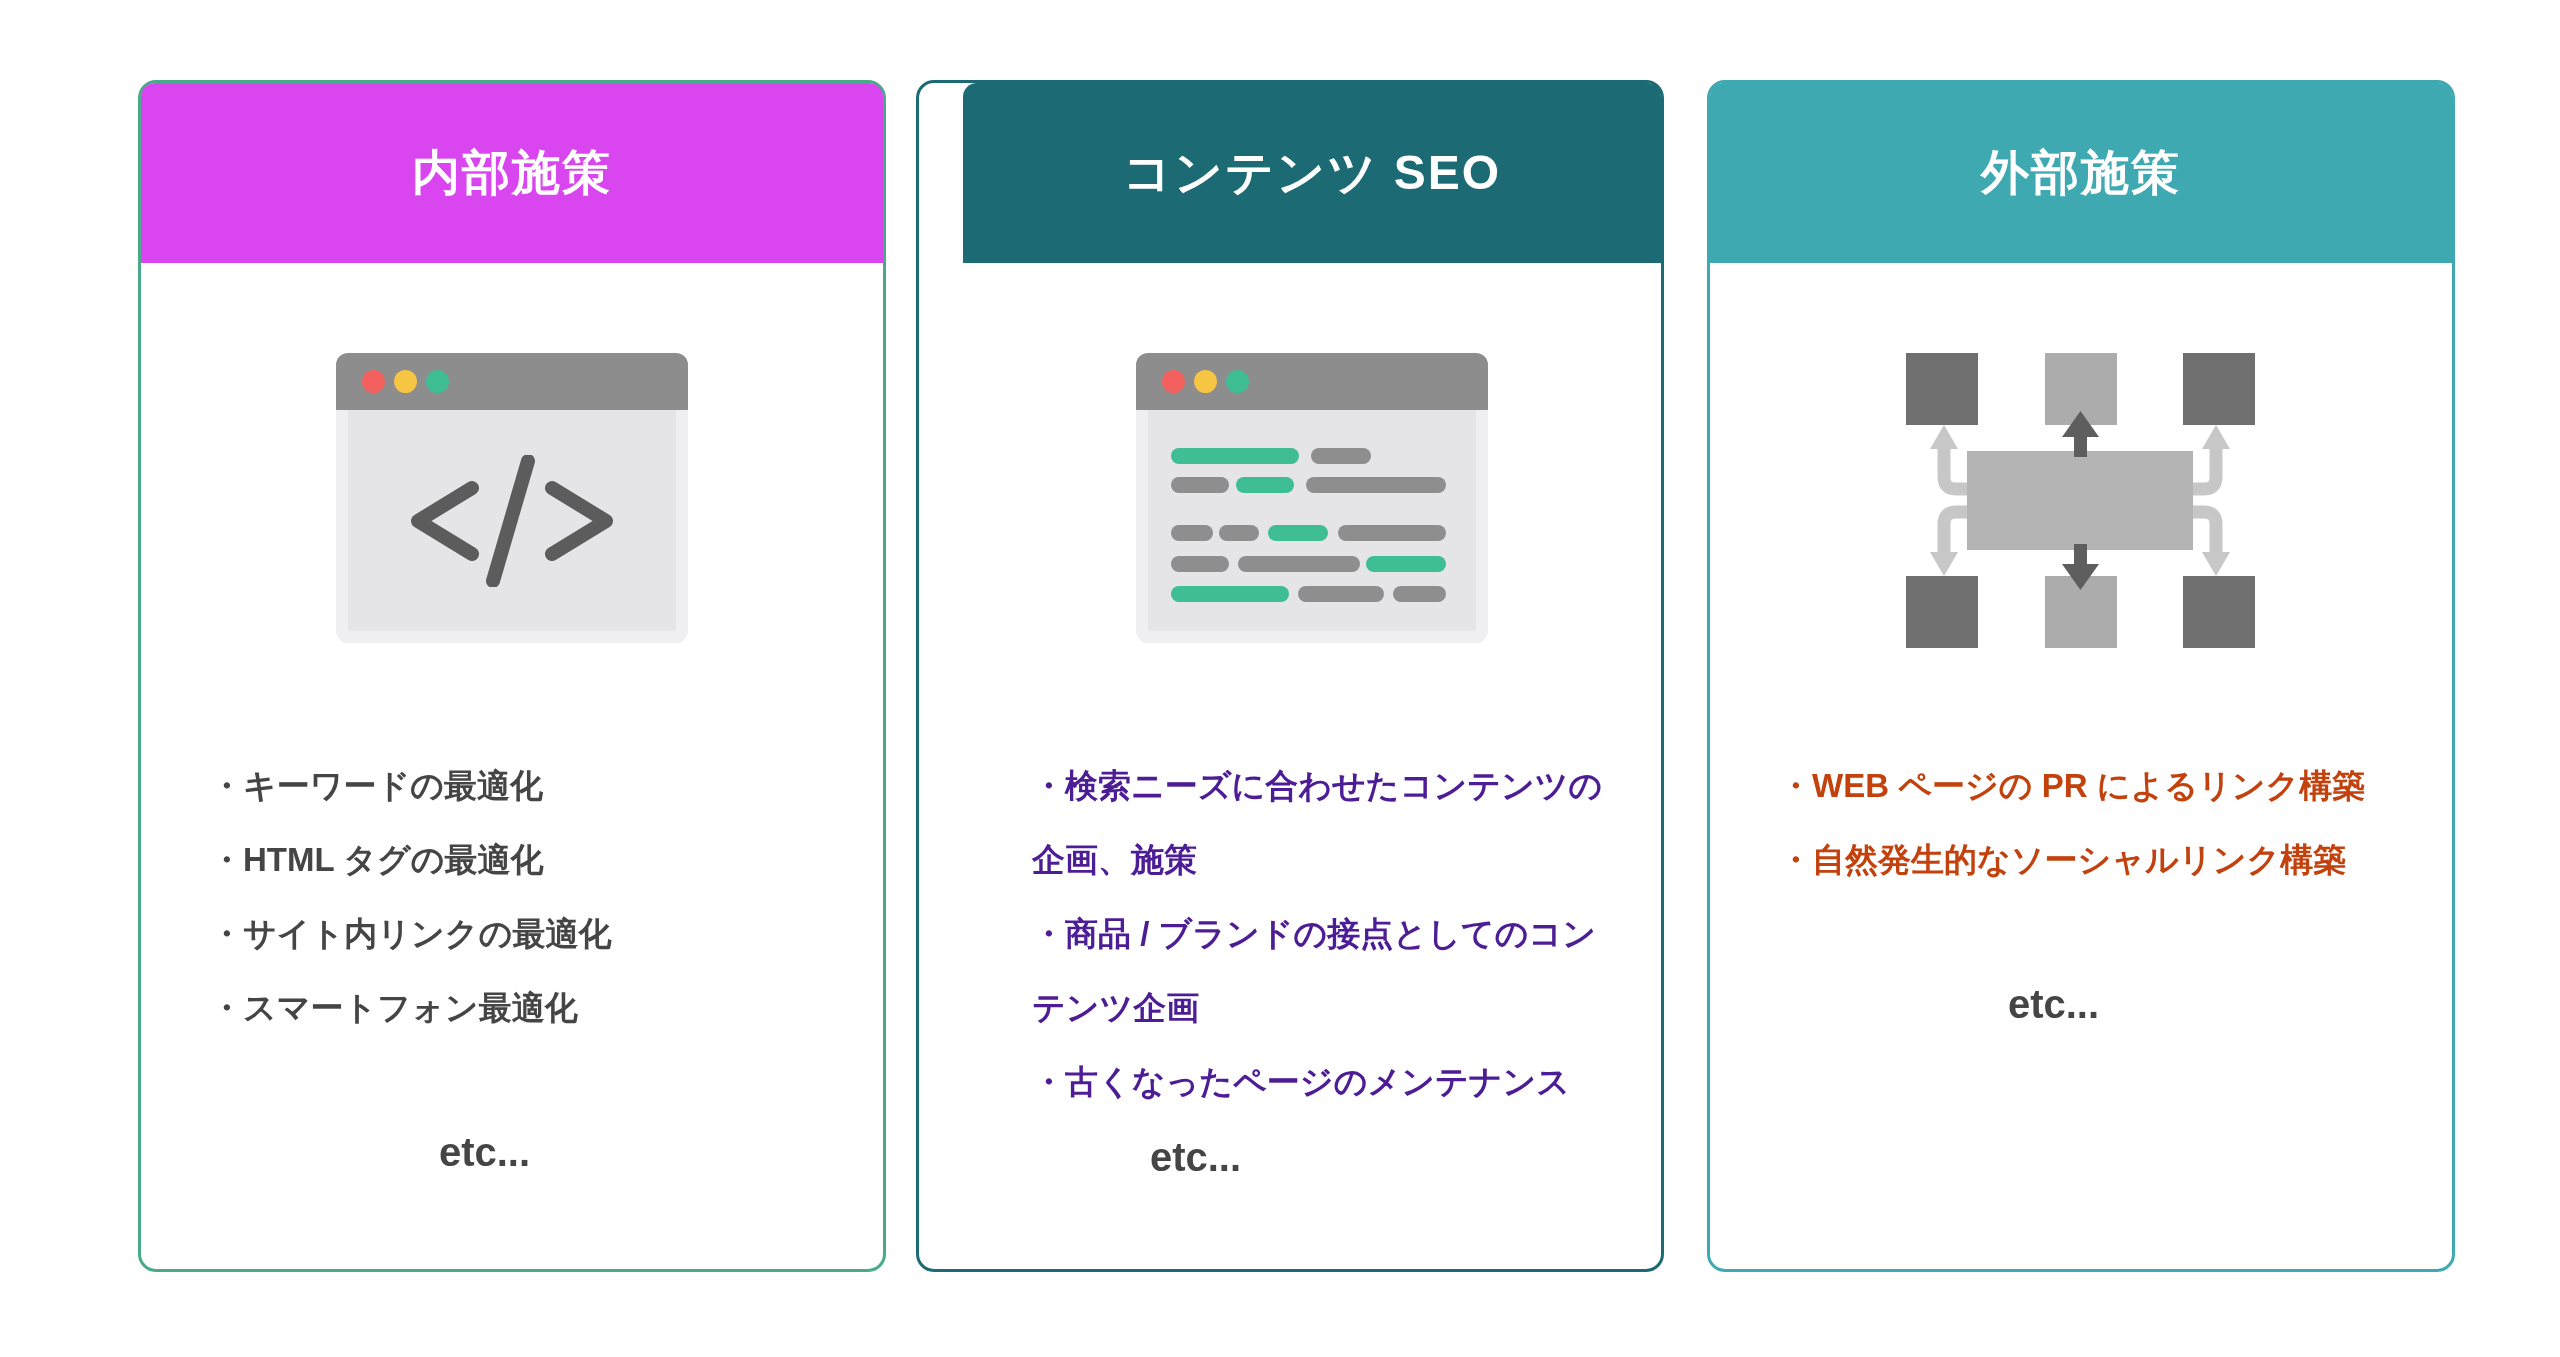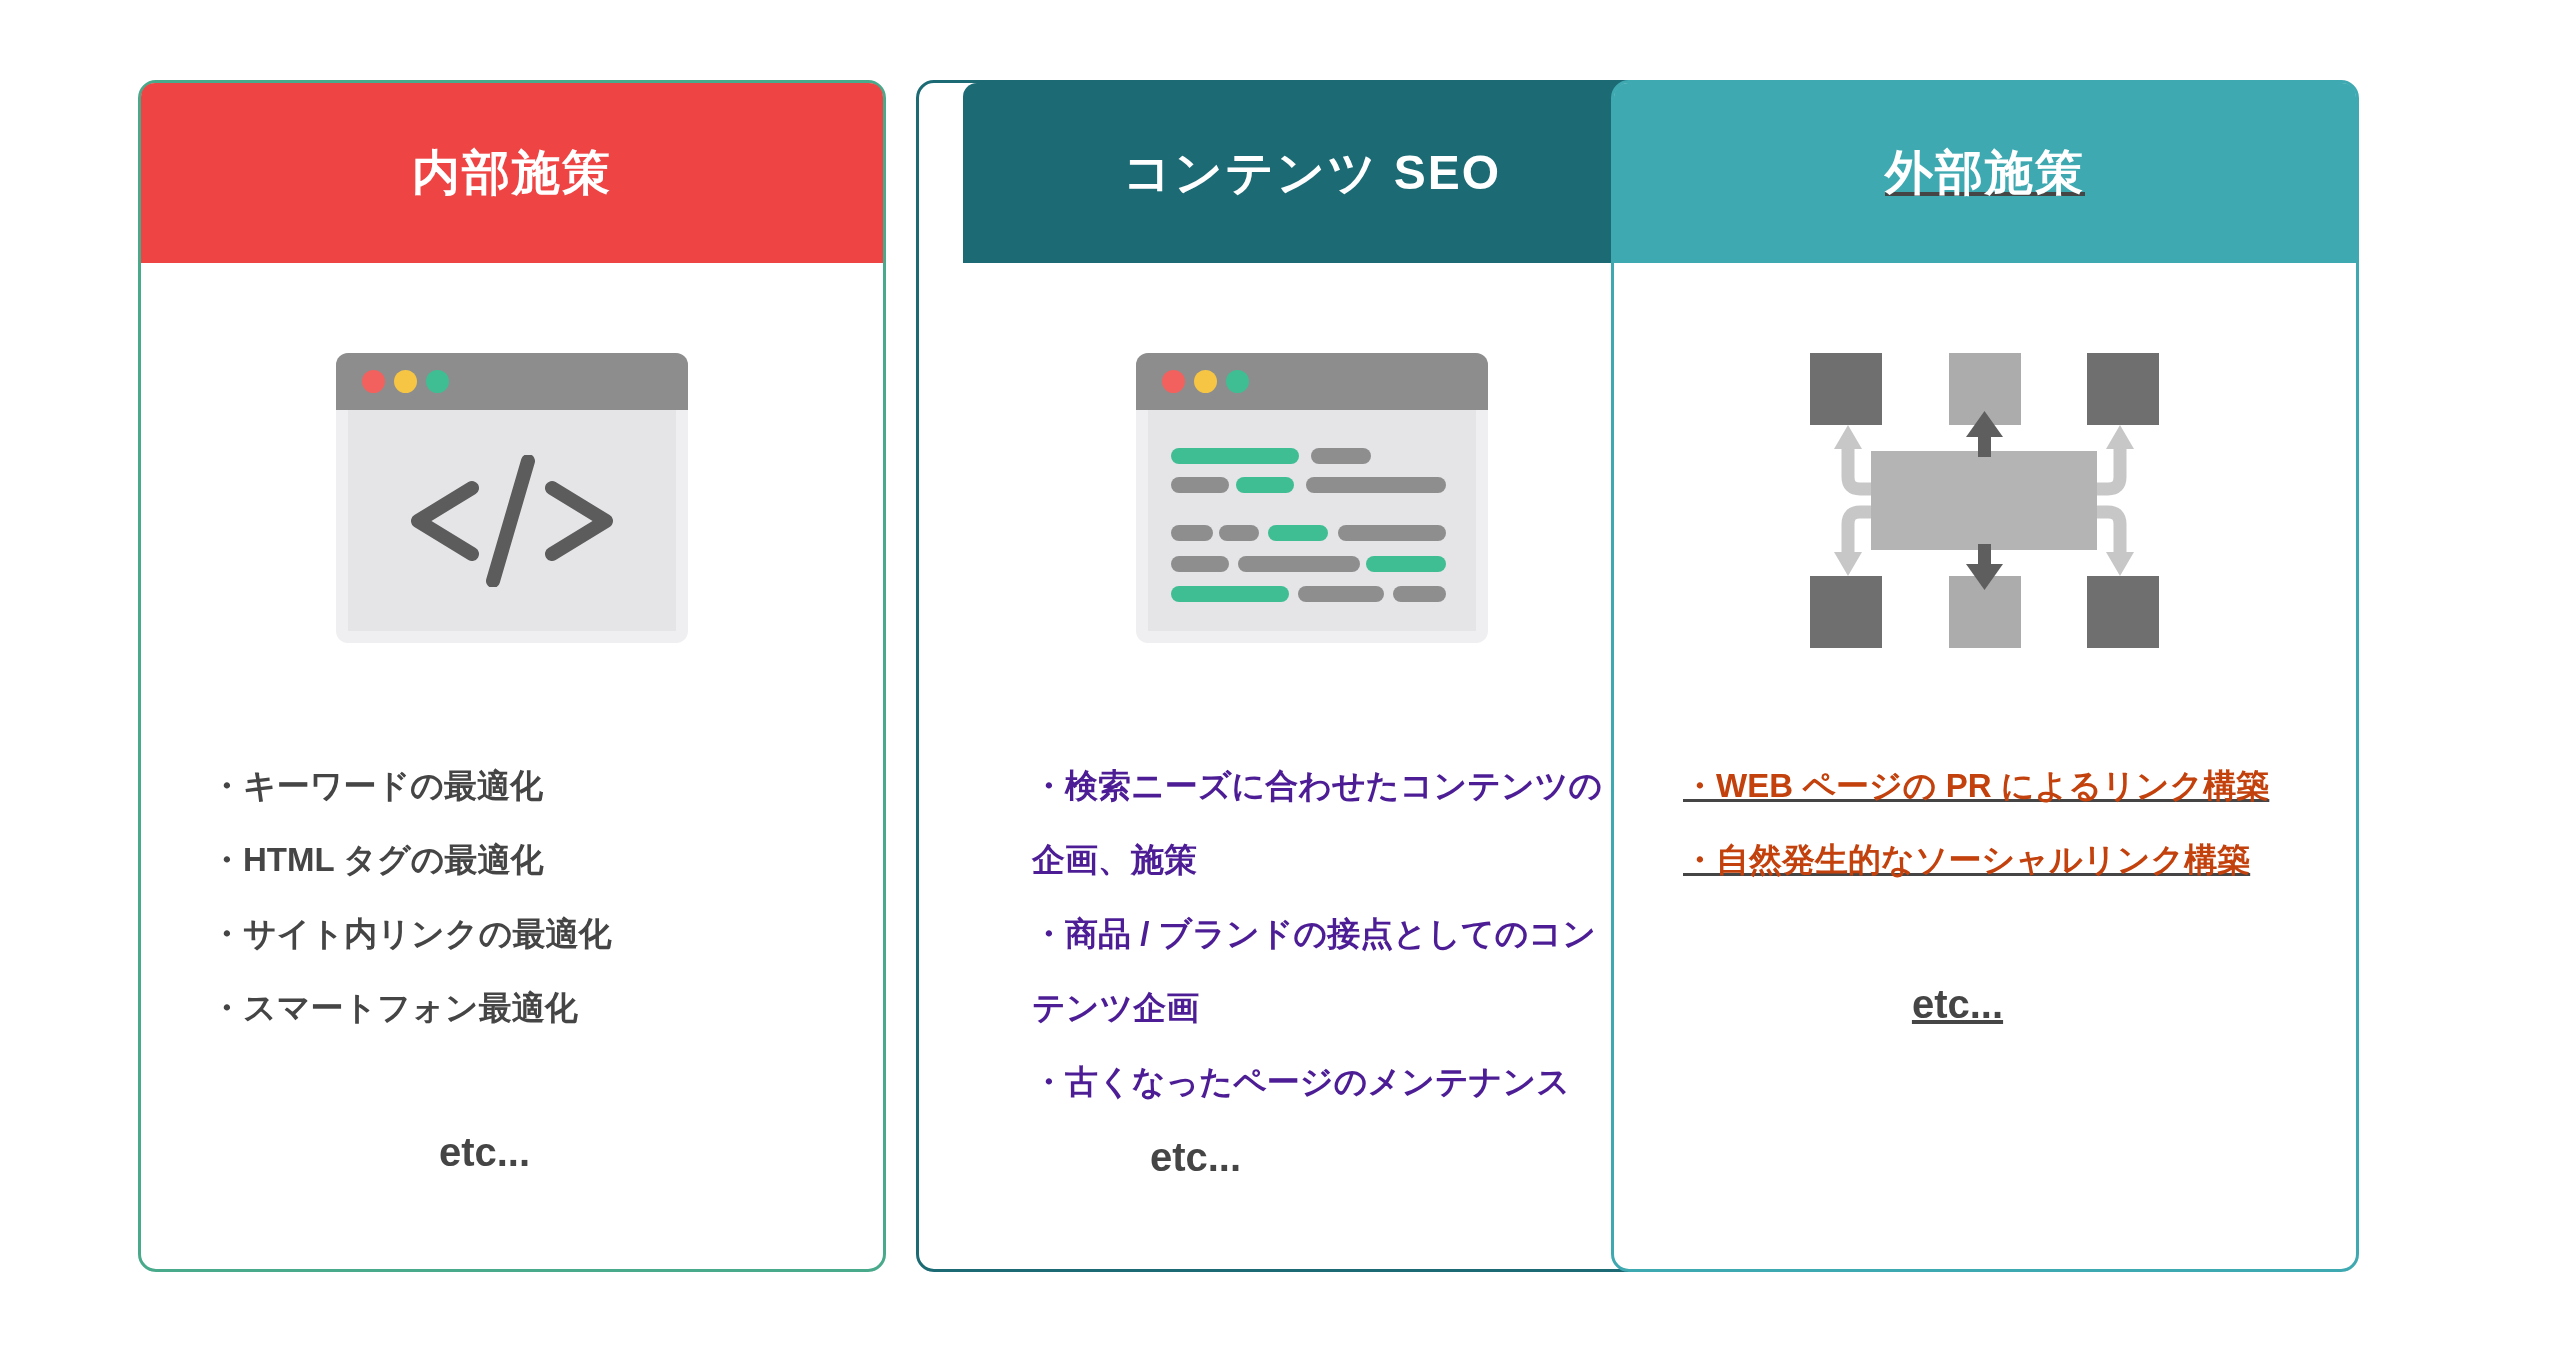--- a/index.html
+++ b/index.html
@@ -9,21 +9,21 @@
     overflow:hidden;
     font-family:"Liberation Sans","DejaVu Sans",sans-serif;
     color:#454545;
   }
   .card {
     position:absolute; top:80px; width:748px; height:1192px;
     background:#ffffff; border:3px solid #999; border-radius:18px;
   }
   .card-0 { left:138px; }
   .card-1 { left:916px;padding-left:44px; }
-  .card-2 { left:1611px;text-decoration:underline; }
+  .card-2 { left:1707px; }
   .card-header {
     height:180px; border-radius:14px 14px 0 0;
     display:flex; align-items:center; justify-content:center;
   }
   .card-title {
     color:#ffffff; font-size:48px; font-weight:bold; letter-spacing:2px;
     white-space:nowrap;
   }
   .card-body { padding:90px 44px 0 44px; }
   .icon-wrap { height:295px; display:flex; justify-content:center; align-items:flex-start; }
@@ -52,21 +52,21 @@
     margin-top:85px; padding-right:55px;
   }
   .card-1 .etc { margin-top:16px; padding-right:233px; }
 </style>
 </head>
 <body>
 
 <div class="stage" style="color: rgb(69, 69, 69);">
 
   <div class="card card-0" style="border-color: rgb(72, 169, 139);">
-    <div class="card-header" style="background-color: #ef4444;">
+    <div class="card-header" style="background-color: #d946ef;">
       <div class="card-title">内部施策</div>
     </div>
     <div class="card-body">
       <div class="icon-wrap">
         <div class="browser" style="background-color: rgb(239, 239, 241);">
           <div class="browser-bar" style="background-color: rgb(141, 141, 141);">
             <span class="dot" style="background-color: rgb(242, 97, 94);"></span>
             <span class="dot" style="background-color: rgb(246, 197, 68);"></span>
             <span class="dot" style="background-color: rgb(63, 190, 147);"></span>
           </div>

